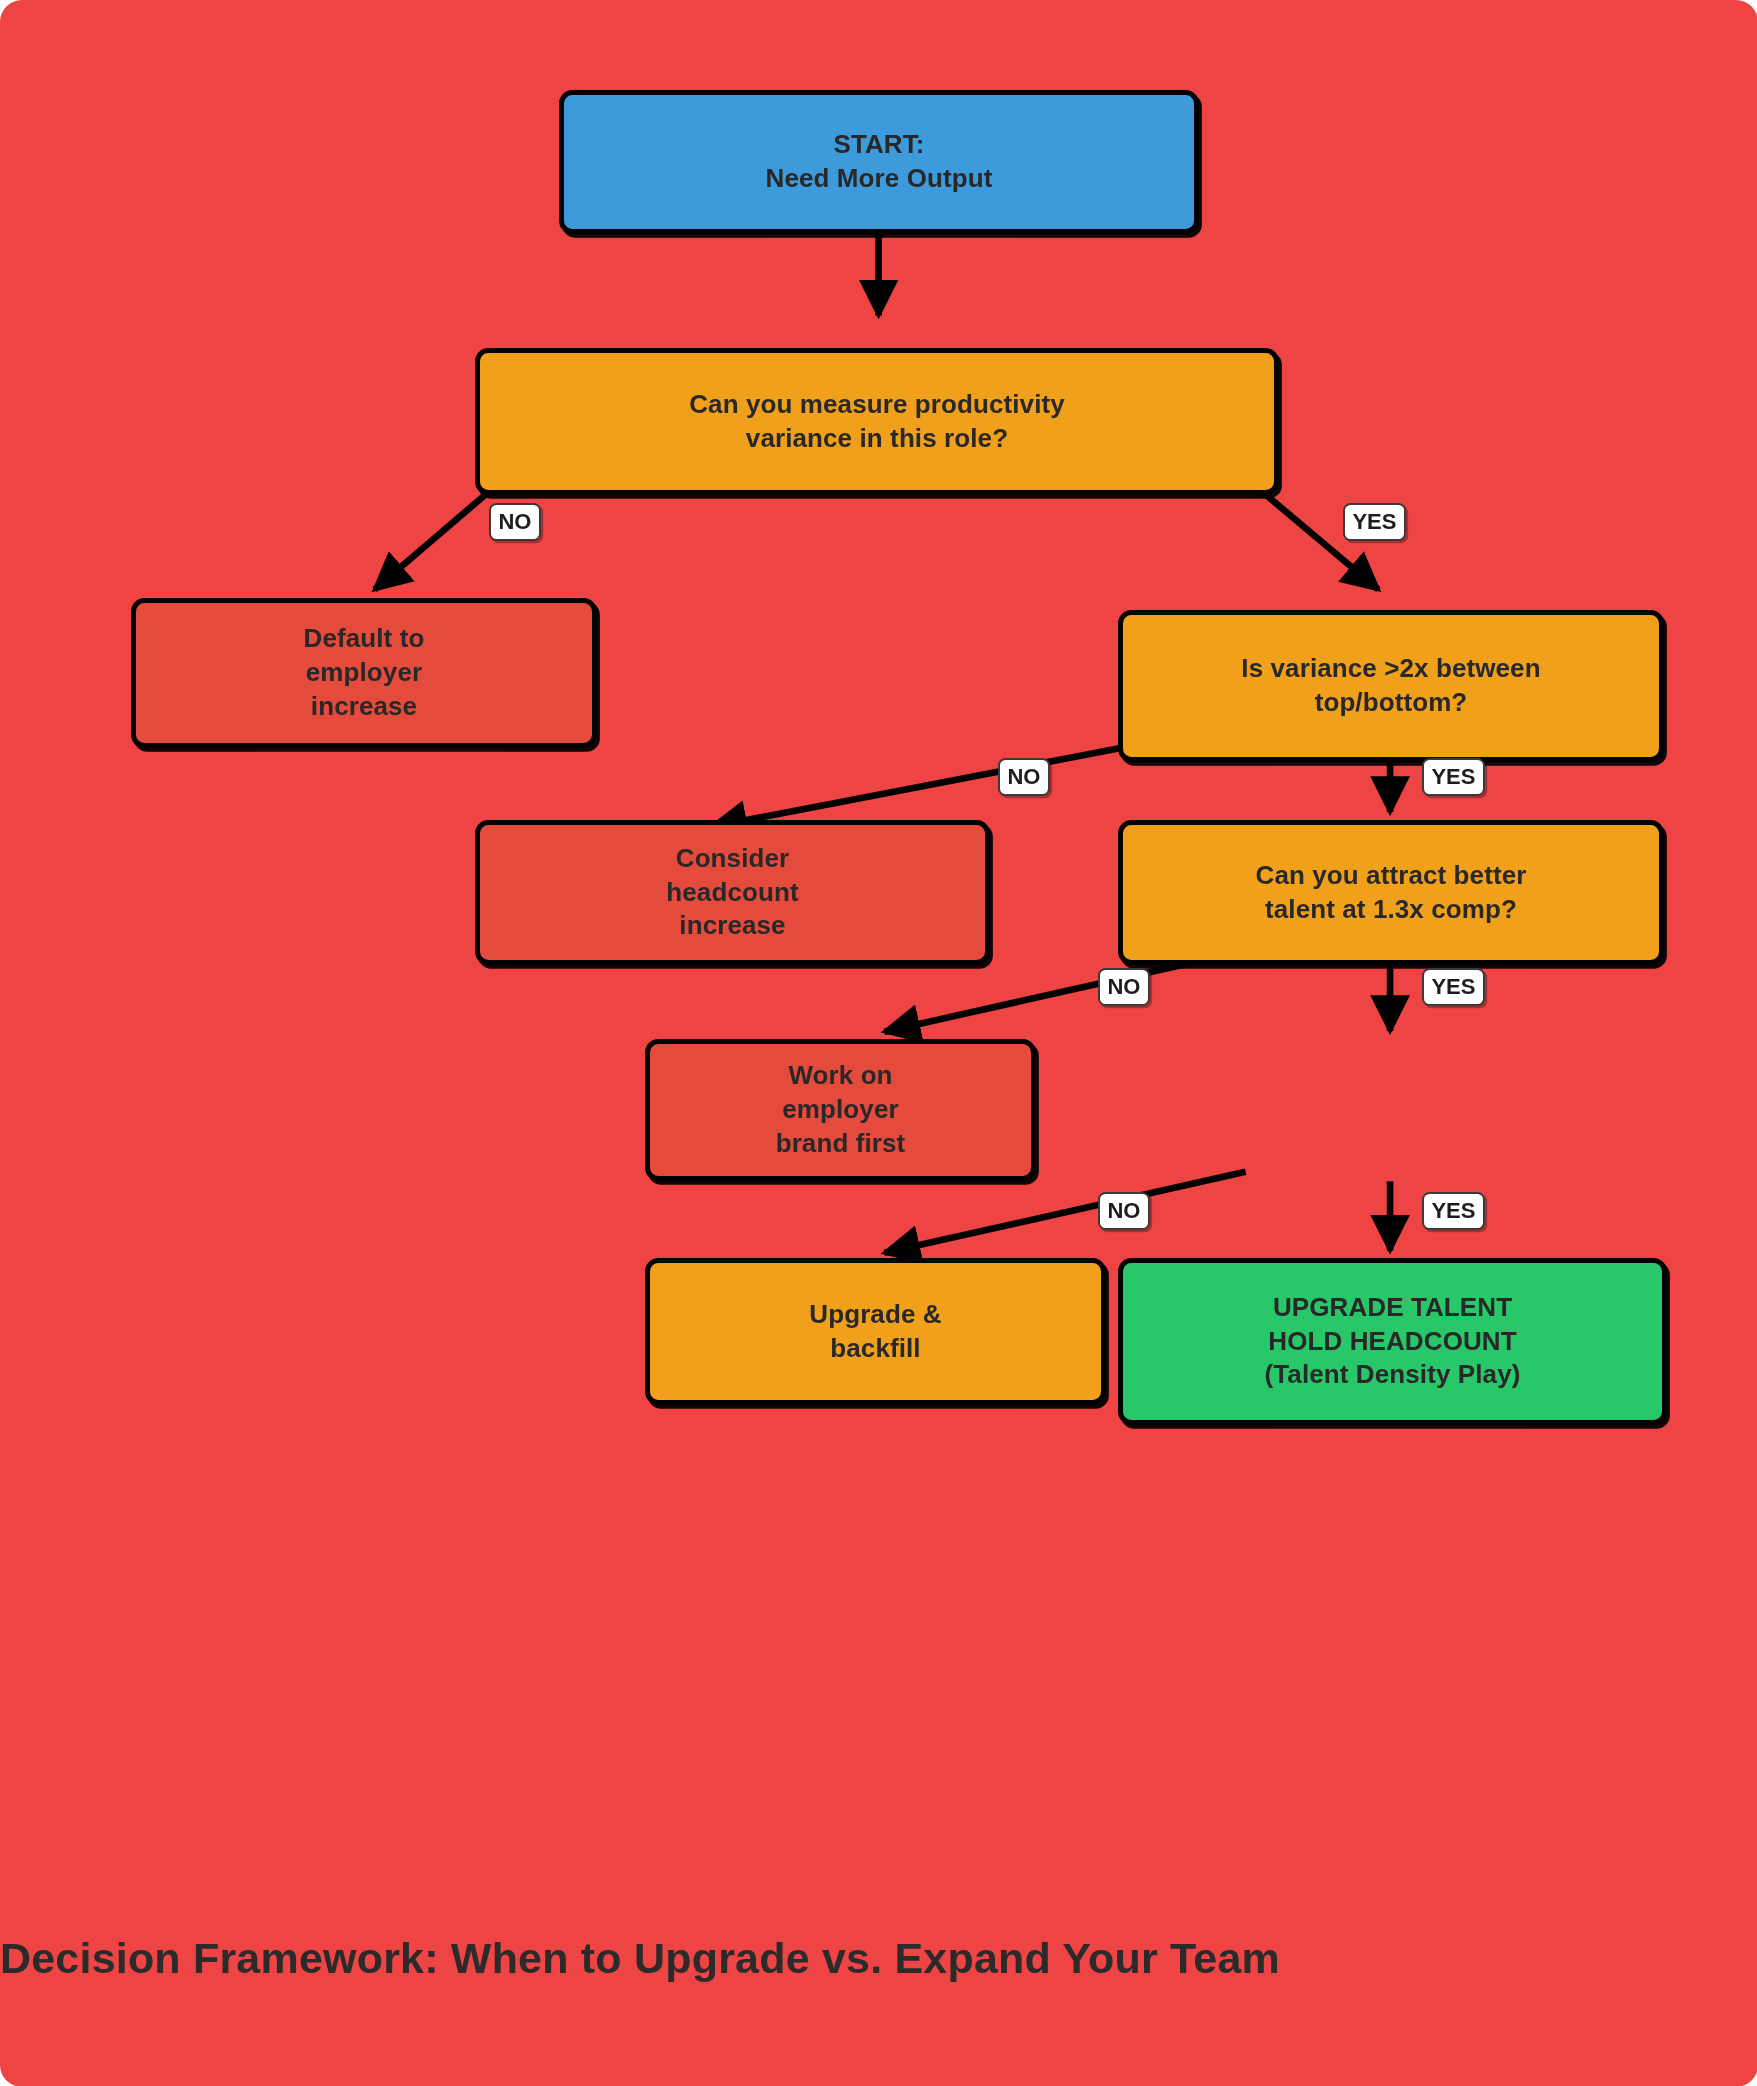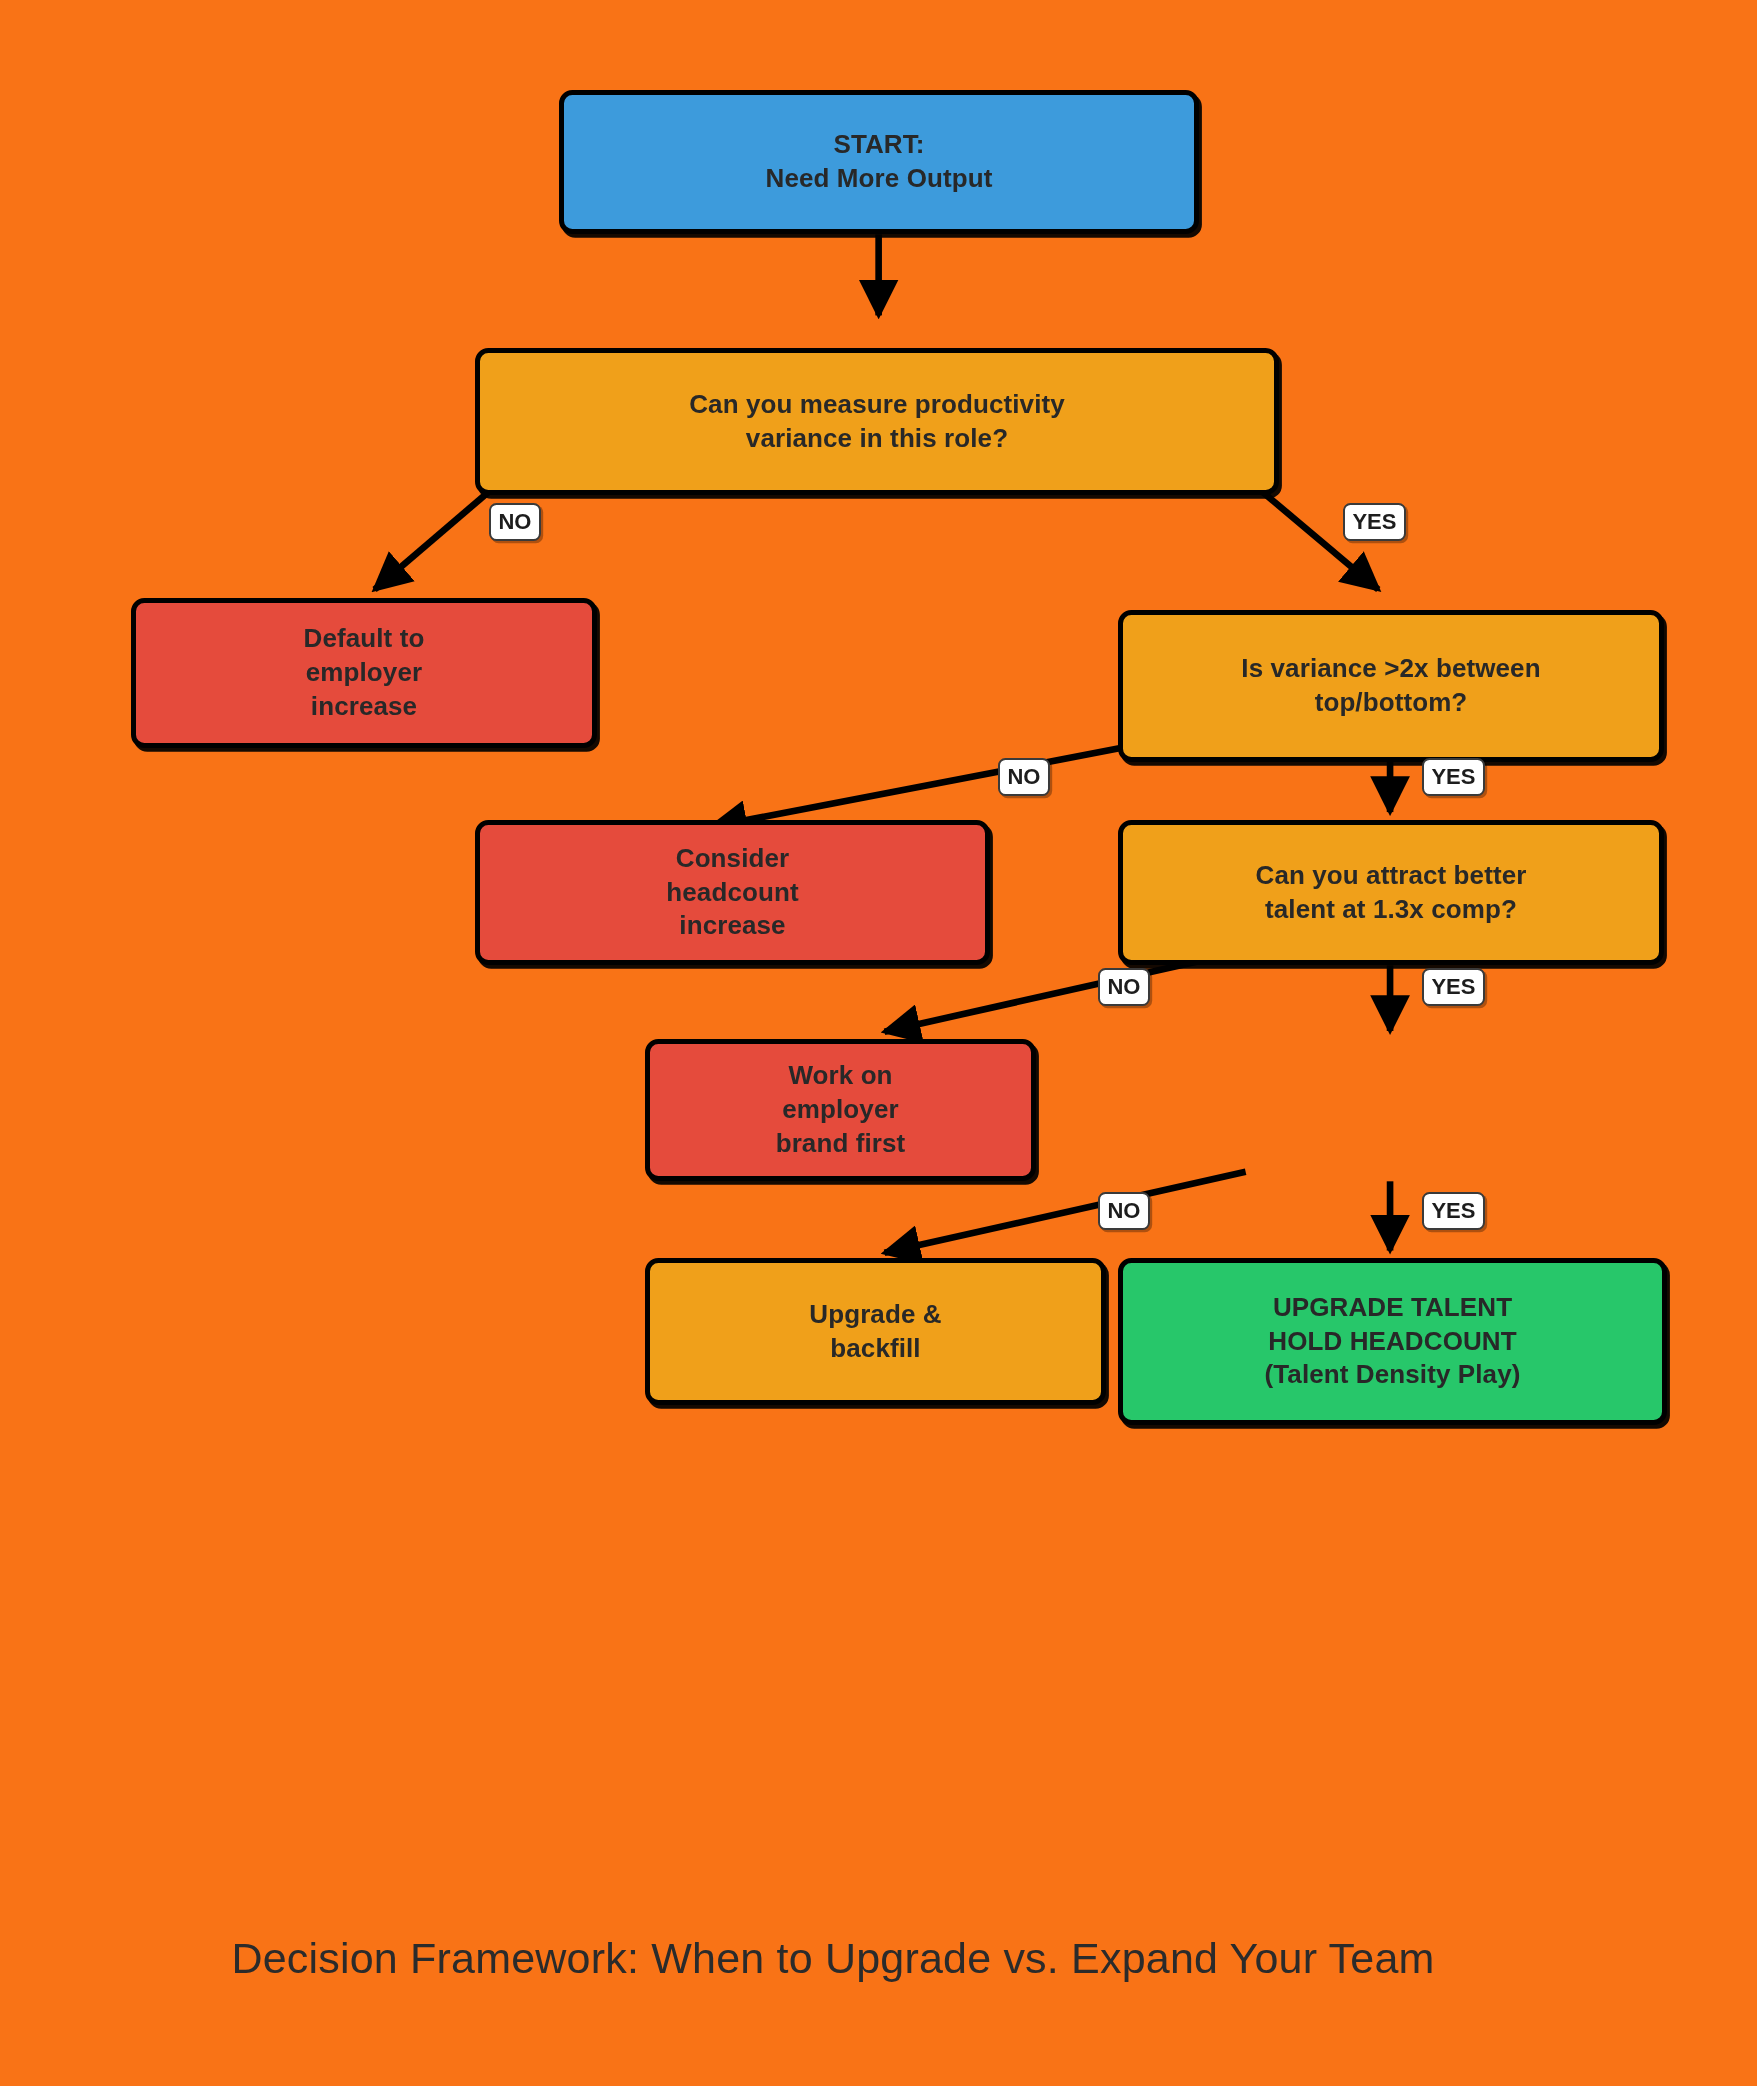--- a/index.html
+++ b/index.html
@@ -7,22 +7,23 @@
     padding: 0;
     background: #ffffff;
   }
   body {
     font-family: "Liberation Sans", sans-serif;
   }
   #canvas {
     position: relative;
     width: 1758px;
     height: 2087px;
-    background: #f97316;
+    background: #ef4444;
     overflow: hidden;
+    border-radius: 22px;
   }
   #edge-layer {
     position: absolute;
     inset: 0;
     width: 1758px;
     height: 2087px;
     pointer-events: none;
   }
   .node {
     position: absolute;
@@ -64,23 +65,23 @@
     text-align: center;
     z-index: 5;
     box-shadow: 2.2px 2.2px 0 rgba(0,0,0,0.30);
   }
 
   #figure-title {
     position: absolute;
     left: 0;
     top: 1934px;
     width: 1666px;
-    text-align: center;
+    text-align: left;
     font-size: 43px;
-    font-weight: normal;
+    font-weight: bold;
     color: #2b2b2b;
     letter-spacing: 0.2px;
   }
 </style>
 </head>
 <body>
 
 <div id="canvas">
 
   <svg id="edge-layer" viewBox="0 0 2385 2832" width="1758" height="2087" xmlns="http://www.w3.org/2000/svg">

